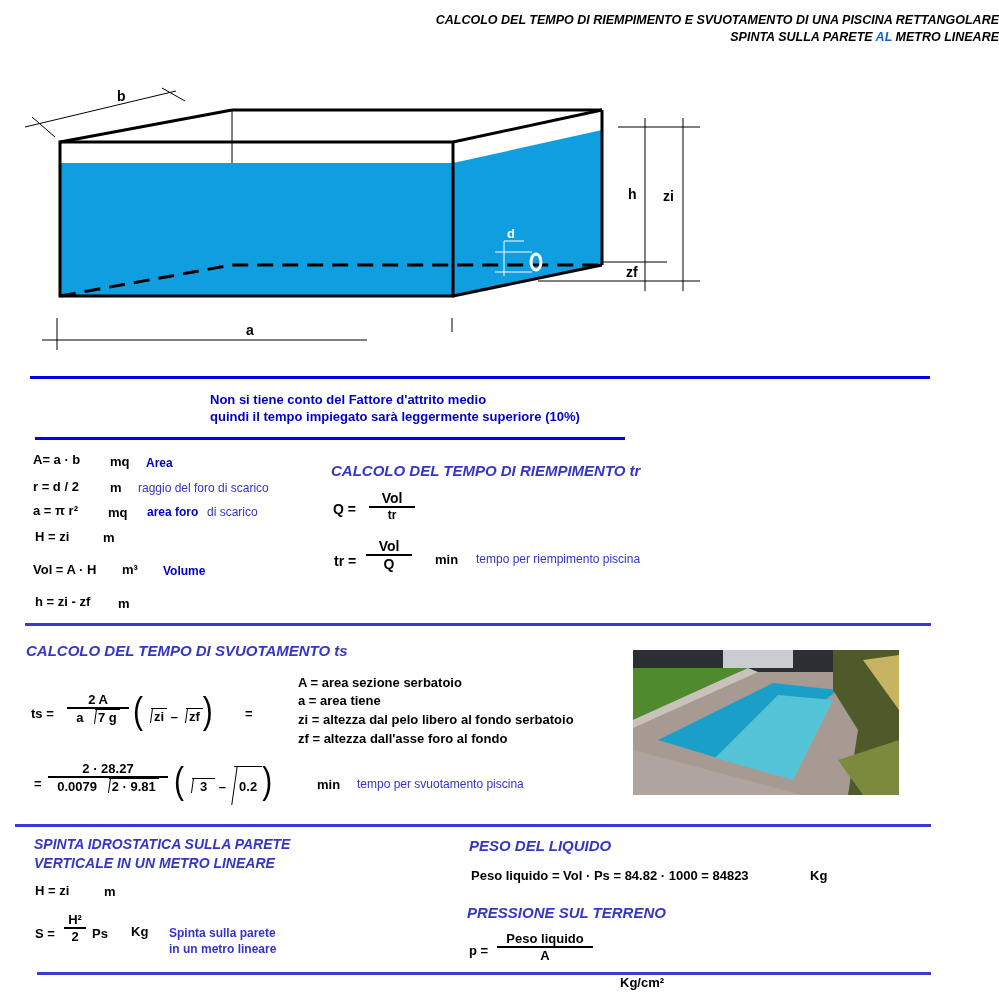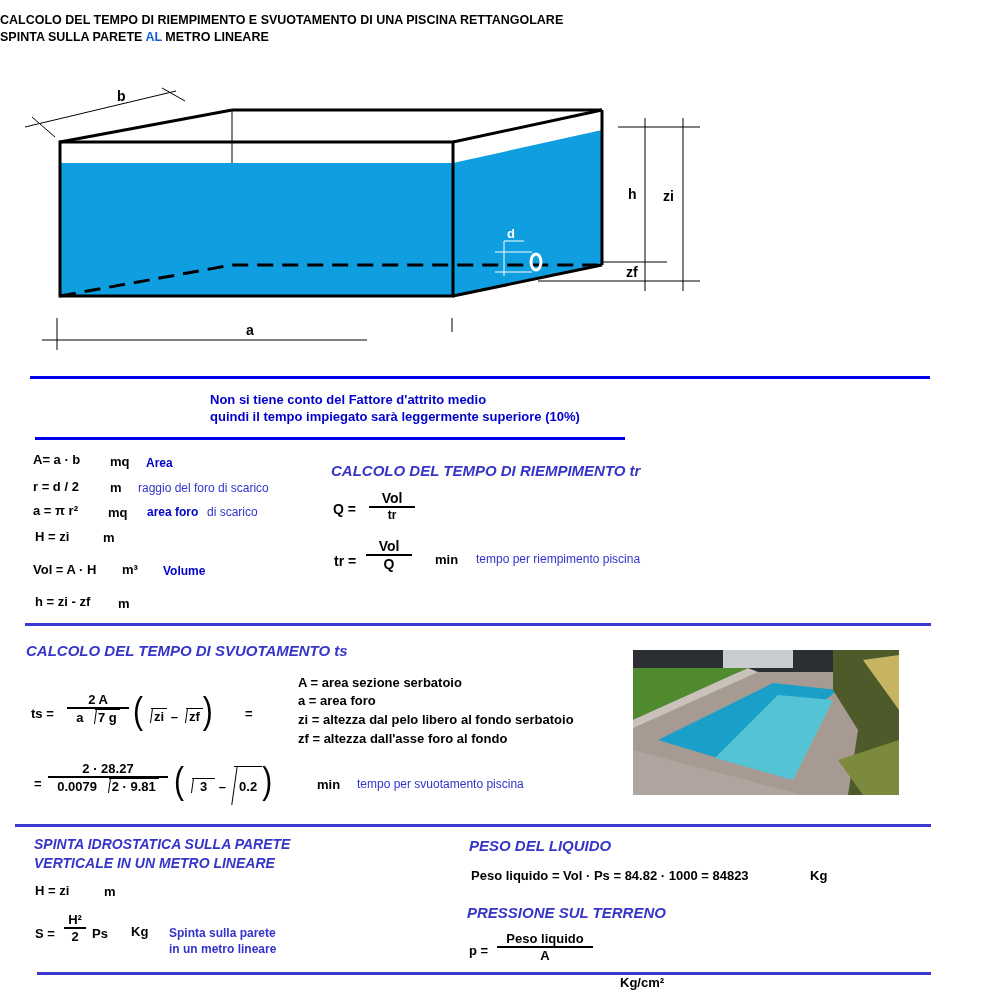--- a/index.html
+++ b/index.html
@@ -1,18 +1,18 @@
 <!DOCTYPE html>
 <html><head>
 <meta charset="utf-8">
 <style>
   html,body{margin:0;padding:0;background:#fff;}
   body{width:999px;height:998px;position:relative;overflow:hidden;font-family:"Liberation Sans",sans-serif;font-weight:bold;color:#000;}
   .abs{position:absolute;white-space:nowrap;}
-  .title{font-size:12.5px;text-align:left;left:0;width:999px;}
+  .title{font-size:12.5px;text-align:right;left:0;width:999px;font-style:italic;}
   .blue{color:#0000cc;}
   .lblue{color:#3333cc;}
   .sec{color:#3535c8;font-size:15px;font-style:italic;}
   .note{font-size:12px;}
   .f13{font-size:13px;}
   .f14{font-size:14px;}
   .hr{position:absolute;height:3px;background:#3a3ad0;}
   .hr2{position:absolute;height:3px;background:#0000ee;}
   .frac{position:absolute;display:inline-block;text-align:center;}
   .frac .num{display:block;padding:0 2px;}
@@ -137,21 +137,21 @@
   <span class="bar"></span>
   <span class="den"><span>a</span> <span class="sqrt">7 g</span></span>
 </div>
 <div class="abs f13" style="left:133px;top:696px;">
   <span class="paren">(</span><span class="sqrt">zi</span>
   <span>–</span><span class="sqrt">zf</span><span class="paren">)</span>
 </div>
 <div class="abs f13" style="left:245px;top:706px;">=</div>
 
 <div class="abs f13" style="left:298px;top:675px;">A = area   sezione  serbatoio</div>
-<div class="abs f13" style="left:298px;top:693px;"> a = area foro</div>
+<div class="abs f13" style="left:298px;top:693px;"> a = area tiene</div>
 <div class="abs f13" style="left:298px;top:712px;">zi = altezza dal pelo libero al fondo serbatoio</div>
 <div class="abs f13" style="left:298px;top:731px;">zf = altezza dall'asse foro al fondo</div>
 
 <div class="abs f13" style="left:34px;top:776px;">=</div>
 <div class="frac f13" style="left:48px;top:761px;width:120px;">
   <span class="num">2 · 28.27</span>
   <span class="bar"></span>
   <span class="den"><span>0.0079</span> <span class="sqrt">2 · 9.81</span></span>
 </div>
 <div class="abs f13" style="left:174px;top:766px;">

